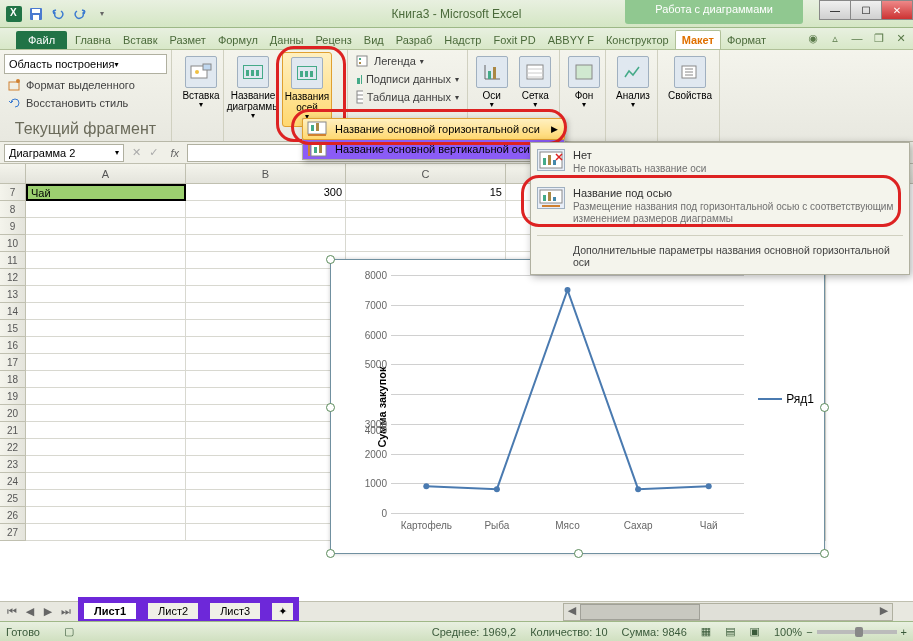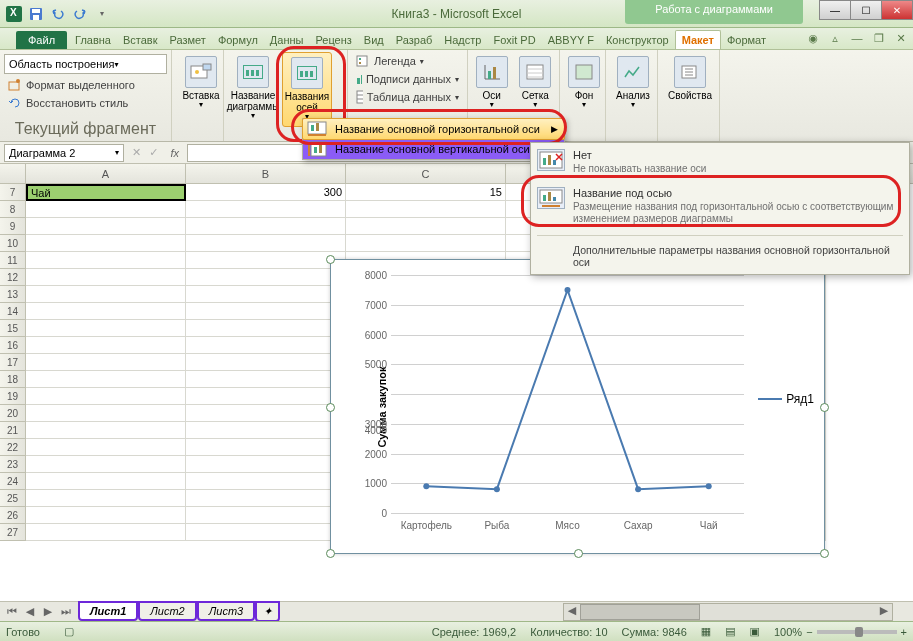--- a/index.html
+++ b/index.html
@@ -86,21 +86,21 @@
 .xtick { position: absolute; bottom: -18px; font-size: 10px; color: #666; transform: translateX(-50%); }
 .series-line { stroke: #4a7ab0; stroke-width: 2; fill: none; }
 .marker { fill: #4a7ab0; }
 .legend { position: absolute; right: 10px; top: 45%; font-size: 12px; display: flex; align-items: center; gap: 4px; }
 .legend-line { width: 24px; height: 2px; background: #4a7ab0; }
 
 
 .sheet-tabs { position: absolute; bottom: 20px; left: 0; right: 0; height: 20px; background: #e8e8e0; border-top: 1px solid #c0c0b0; display: flex; align-items: center; font-size: 11px; }
 .sheet-nav { display: flex; padding: 0 4px; gap: 2px; }
 .sheet-nav-btn { width: 16px; text-align: center; color: #666; }
-.sheet-tab { padding: 2px 10px; border: 2px solid #6d28d9; background: #f0f0e8; border-radius: 0 0 4px 4px; margin-top: -1px; font-style: italic; }
+.sheet-tab { padding: 2px 10px; border: 6px solid #6d28d9; background: #f0f0e8; border-radius: 0 0 4px 4px; margin-top: -1px; }
 .sheet-tab.active { background: #fff; font-weight: bold; }
 .hscroll { position: absolute; right: 20px; bottom: 20px; width: 330px; height: 18px; background: #e0e0d8; border: 1px solid #b0b0a0; }
 
 
 .status { position: absolute; bottom: 0; left: 0; right: 0; height: 20px; background: linear-gradient(#e8f0e0,#d0e0c0); border-top: 1px solid #a0b888; display: flex; align-items: center; font-size: 11px; color: #3a5a3a; padding: 0 6px; gap: 24px; }
 .status-right { margin-left: auto; display: flex; gap: 14px; align-items: center; }
 .zoom { display: flex; align-items: center; gap: 4px; }
 .zoom-track { width: 80px; height: 4px; background: #bbb; position: relative; }
 .zoom-thumb { position: absolute; left: 38px; top: -3px; width: 8px; height: 10px; background: #888; border-radius: 2px; }
 

